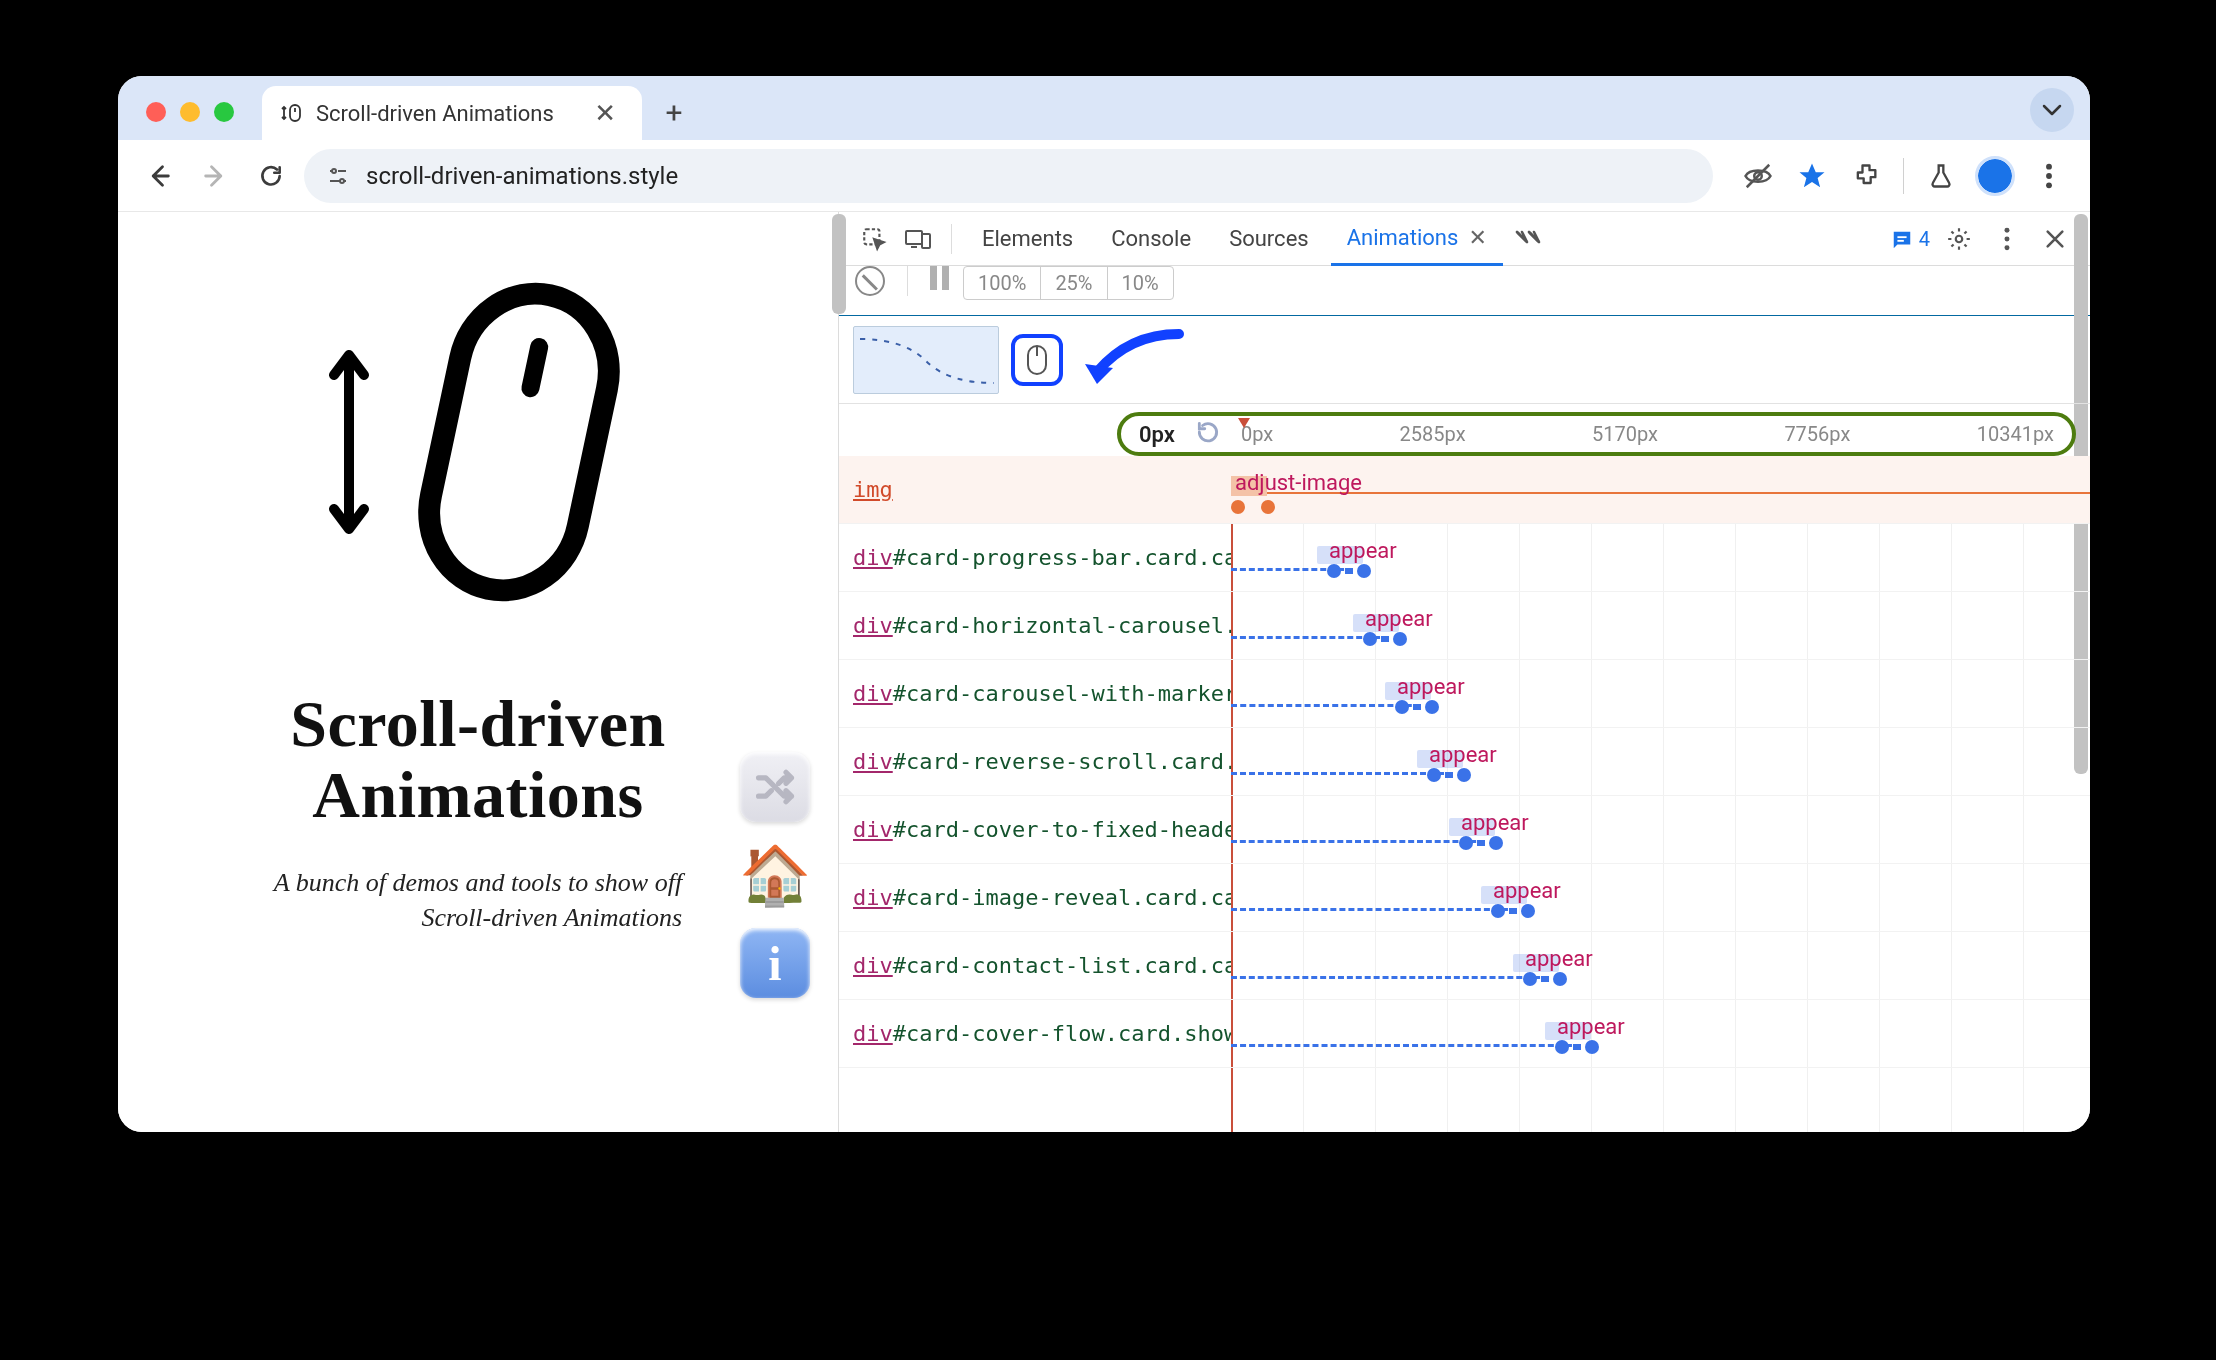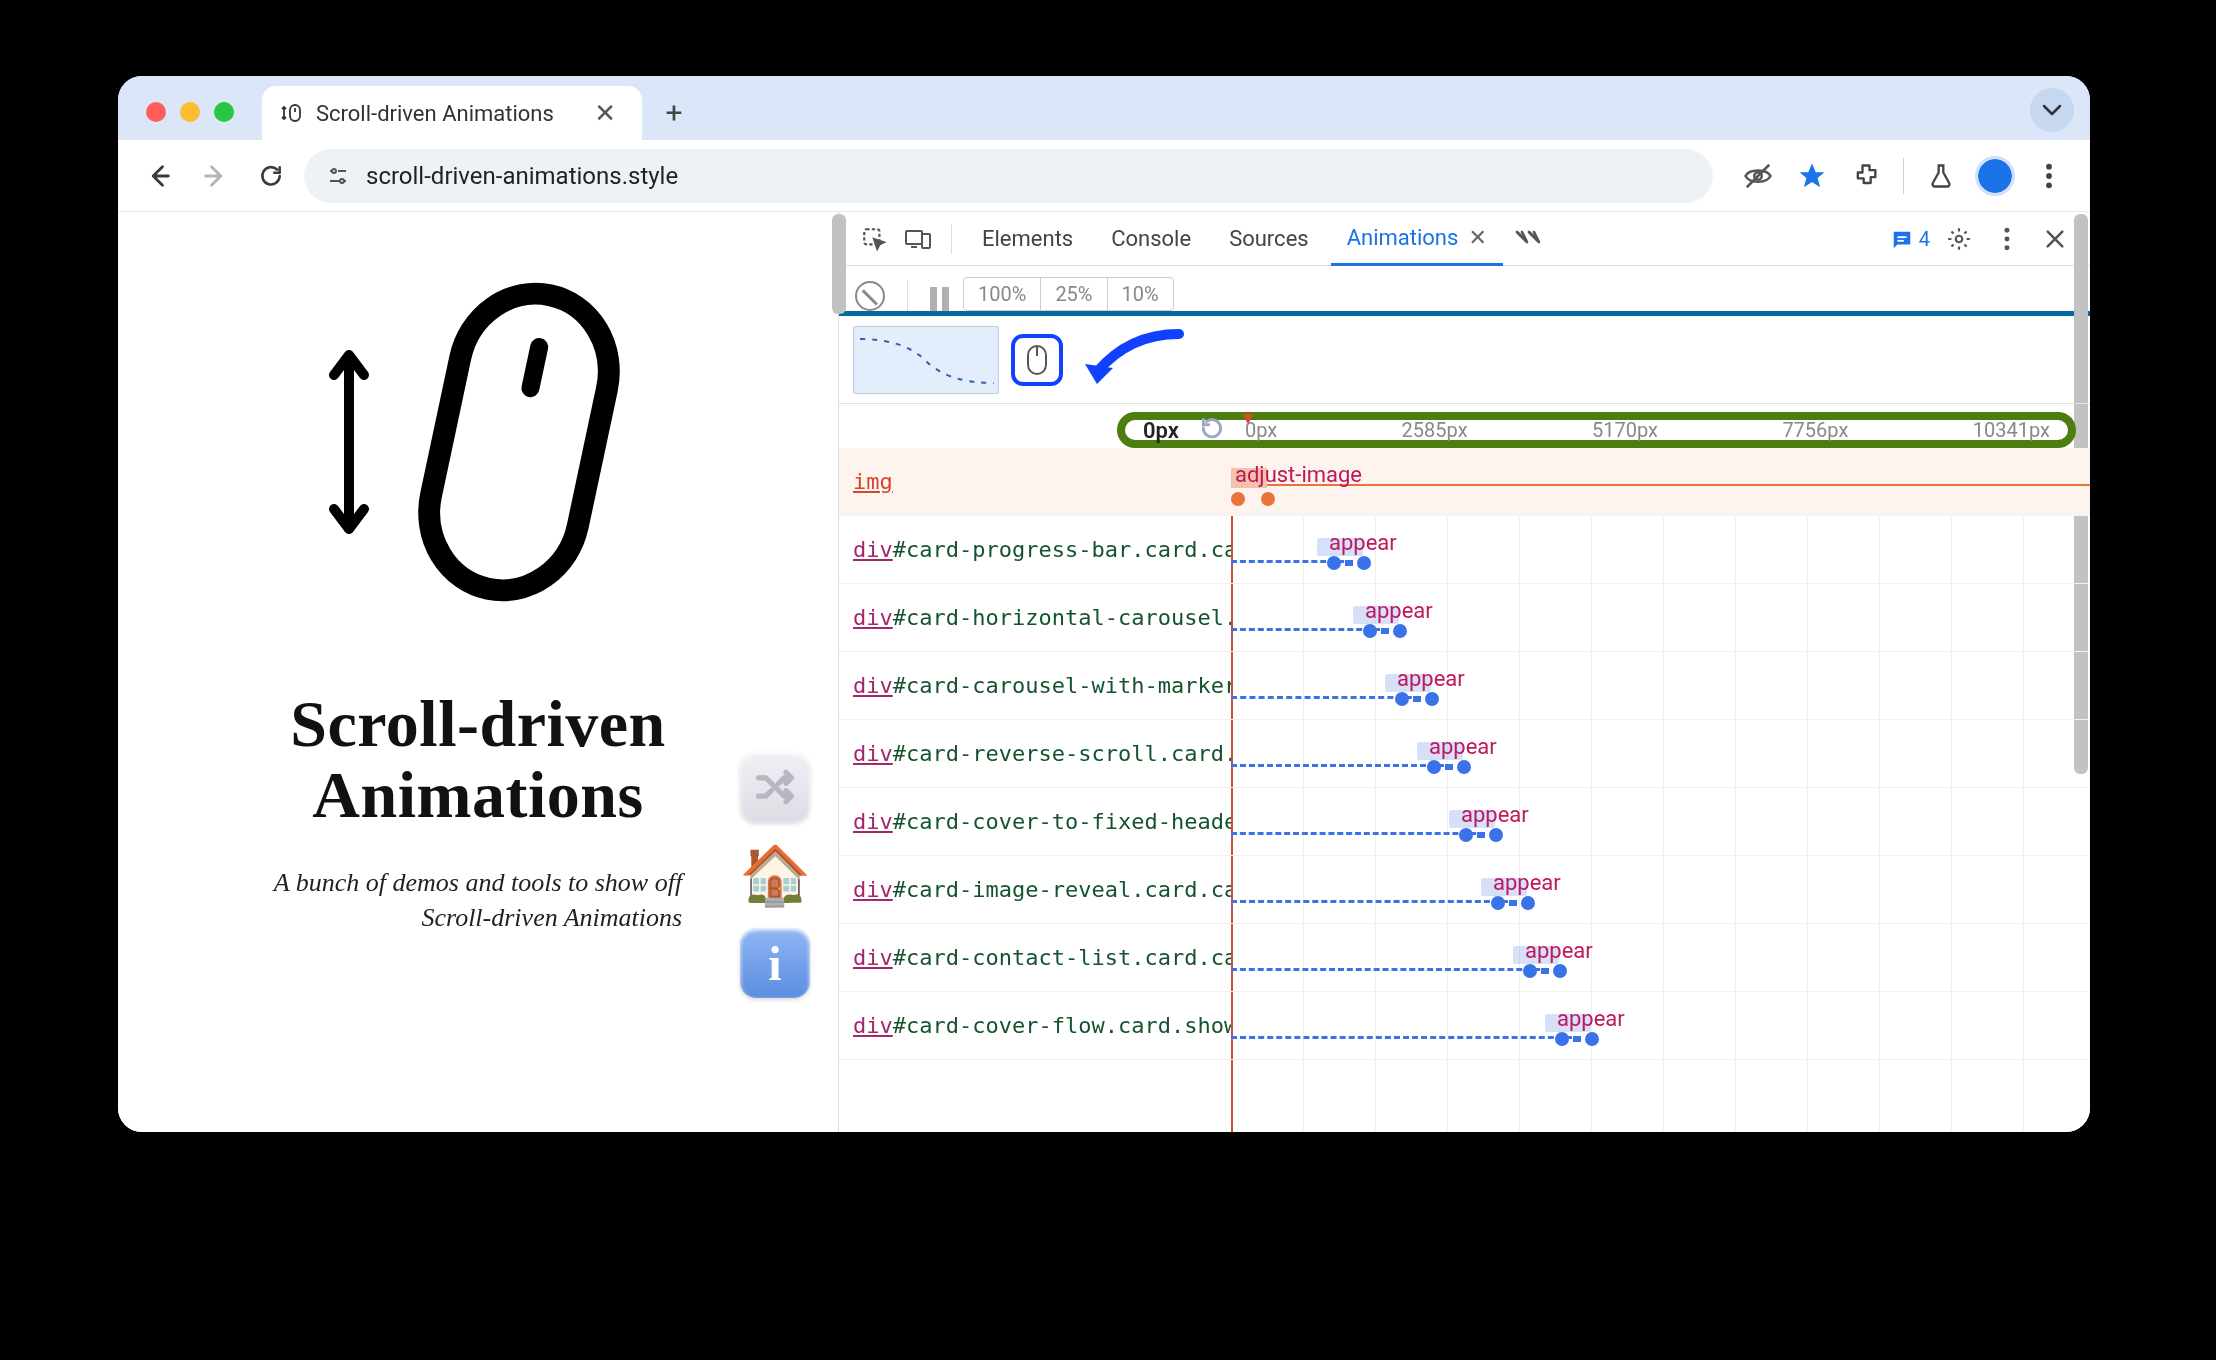--- a/index.html
+++ b/index.html
@@ -63,38 +63,38 @@
   .dt-ic { width:38px; height:38px; display:flex; align-items:center; justify-content:center; color:#555; cursor:pointer; border-radius:4px;}
   .dt-sep { width: 1px; height: 30px; background:#ddd; margin: 0 8px;}
   .dt-tab { padding: 0 16px; height: 100%; display:flex; align-items:center; cursor:pointer; gap: 10px;}
   .dt-tab.active { color:#1a73e8; border-bottom: 3px solid #1a73e8; margin-bottom:-1px;}
   .dt-tab .x { font-size: 22px; color:#666; }
   .dt-right { margin-left:auto; display:flex; align-items:center; gap: 10px;}
   .issues { display:flex; align-items:center; gap:6px; color:#1a73e8; font-size:20px;}
   .gear, .kebab, .dt-close, .more-tabs { cursor:pointer; }
 
   
-  .dt-tools { height: 50px; border-bottom: 5px solid #0369a1; display:flex; align-items:flex-end; padding: 0 16px; gap: 14px; font-size: 20px; color:#777;}
+  .dt-tools { height: 50px; border-bottom: 1px solid #0369a1; display:flex; align-items:flex-start; padding: 0 16px; gap: 14px; font-size: 20px; color:#777;}
   .nosign { width:30px; height:30px; border:2.5px solid #888; border-radius:50%; position:relative;}
   .nosign::after { content:""; position:absolute; left:3px; right:3px; top:50%; height:2.5px; background:#888; transform: rotate(45deg);}
   .pause { display:flex; gap:5px; }
   .pause span { width:7px; height:24px; background:#b0b0b0;}
   .speedgrp { display:flex; border:1px solid #ccc; border-radius:4px; overflow:hidden; color:#888;}
   .speedgrp div { padding: 4px 14px; border-right:1px solid #ccc; cursor:pointer;}
   .speedgrp div:last-child { border-right:none;}
 
   
   .thumbrow { height: 88px; border-bottom: 1px solid #e2e2e2; display:flex; align-items:center; padding: 10px 14px; gap: 12px; position:relative;}
   .thumb { width: 146px; height: 68px; background:#e3edfb; border:1px solid #bcd; border-radius:2px; position:relative;}
   .mouse-chip { width: 52px; height: 52px; border: 4px solid #1141ff; border-radius: 12px; display:flex; align-items:center; justify-content:center; background:#fff;}
   .annot-arrow { position:absolute; left: 240px; top: 8px; }
 
   
   .ruler-wrap { padding: 8px 14px 0 14px; display:flex; align-items:center; gap: 18px;}
-  .ruler-box { flex:1; height: 36px; border: 8px solid #4d7c0f; border-radius: 28px; display:flex; align-items:center; padding: 0 18px; gap: 20px; font-size: 20px; color:#333; position:relative;}
+  .ruler-box { flex:1; height: 44px; border: 4px solid #4d7c0f; border-radius: 28px; display:flex; align-items:center; padding: 0 18px; gap: 20px; font-size: 20px; color:#333; position:relative;}
   .ruler-box .cur { font-weight:600; color:#222; font-size:22px;}
   .ruler-box .replay { color:#9aa7c7; }
   .ruler-ticks { flex:1; display:flex; justify-content:space-between; color:#888; font-size:20px; position:relative;}
   .playhead { position:absolute; left: 128px; top:-8px;}
   .playhead svg { display:block;}
 
   
   .animlist { flex:1; overflow:hidden; position:relative; }
   .gridbg { position:absolute; inset:0; display:flex;}
   .left-col { width: 392px; }

